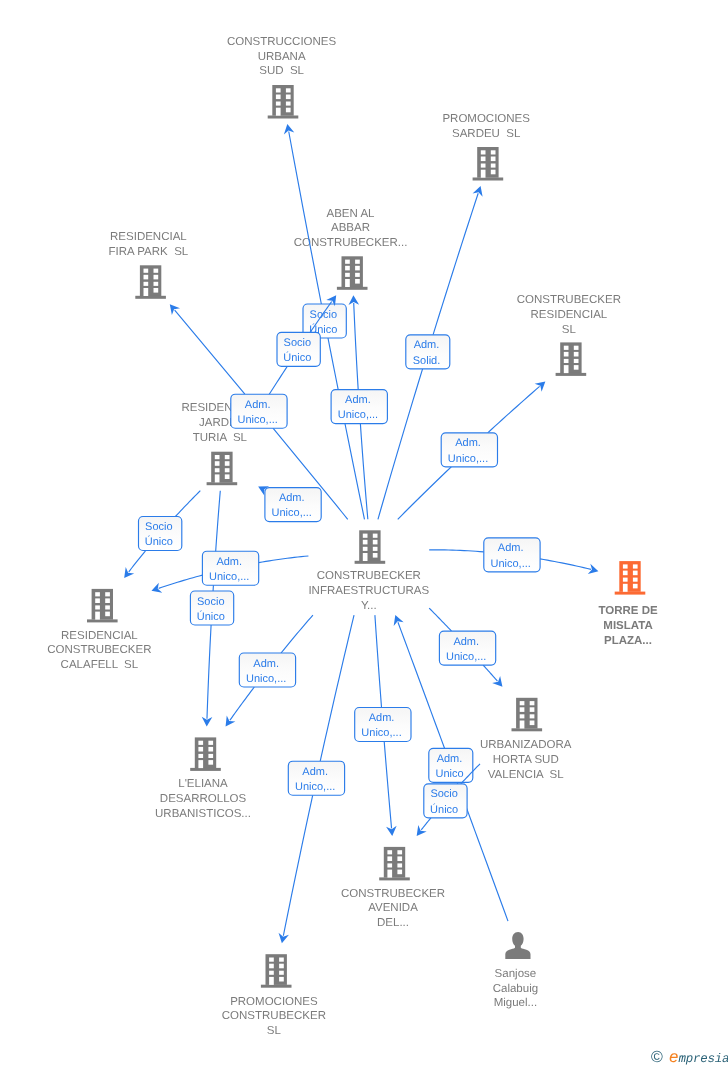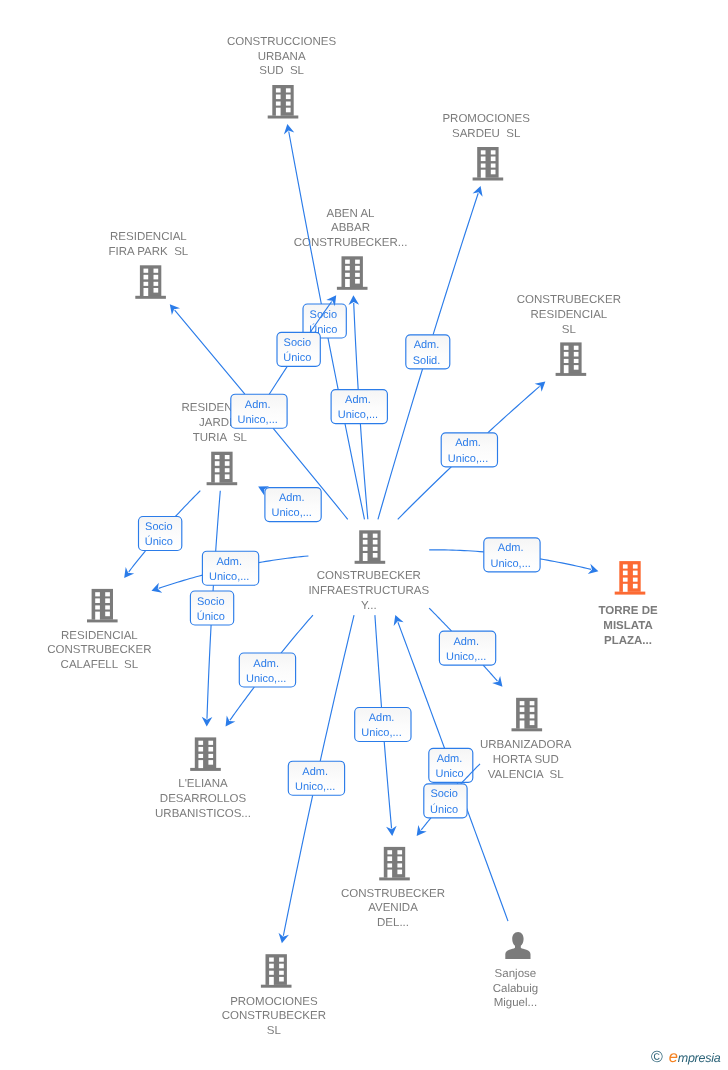--- a/index.html
+++ b/index.html
@@ -10,21 +10,21 @@
   #stage{position:relative;width:728px;height:1070px;background:#fff;}
   svg#graph{position:absolute;left:0;top:0;transform:translateZ(0);will-change:transform;}
   .node-label{font-size:11.5px;fill:#7b7b7b;text-anchor:middle;font-family:"Liberation Sans",sans-serif;}
   .node-label.bold{font-weight:bold;fill:#7b7b7b;}
   .edge-line{stroke:#2b7ce9;stroke-width:1.15;fill:none;}
   .edge-head{fill:#2b7ce9;stroke:none;}
   .edge-box{fill:url(#boxgrad);stroke:#2b7ce9;stroke-width:1.15;}
   .edge-text{font-size:11px;fill:#2b7ce9;text-anchor:middle;font-family:"Liberation Sans",sans-serif;}
   #watermark{position:absolute;left:651px;bottom:4px;display:flex;align-items:baseline;white-space:nowrap;}
   #watermark .wm-c{color:#2c6378;font-size:16px;line-height:1;margin-right:6px;}
-  #watermark .wm-brand{font-family:Liberation Sans, sans-serif;font-style:italic;font-size:12.5px;color:#2c6378;line-height:1;letter-spacing:-0.25px;}
+  #watermark .wm-brand{font-family:Liberation Mono, monospace;font-style:italic;font-size:12.5px;color:#2c6378;line-height:1;letter-spacing:-0.25px;}
   #watermark .wm-brand .e{color:#f58220;font-size:16.5px;}
 </style>
 </head>
 <body>
 
 <div id="stage">
   <svg id="graph" width="728" height="1070" viewBox="0 0 728 1070">
       <defs>
         <linearGradient id="boxgrad" x1="0" y1="0" x2="0" y2="1">
           <stop offset="0" stop-color="#f5f5f5"></stop>

